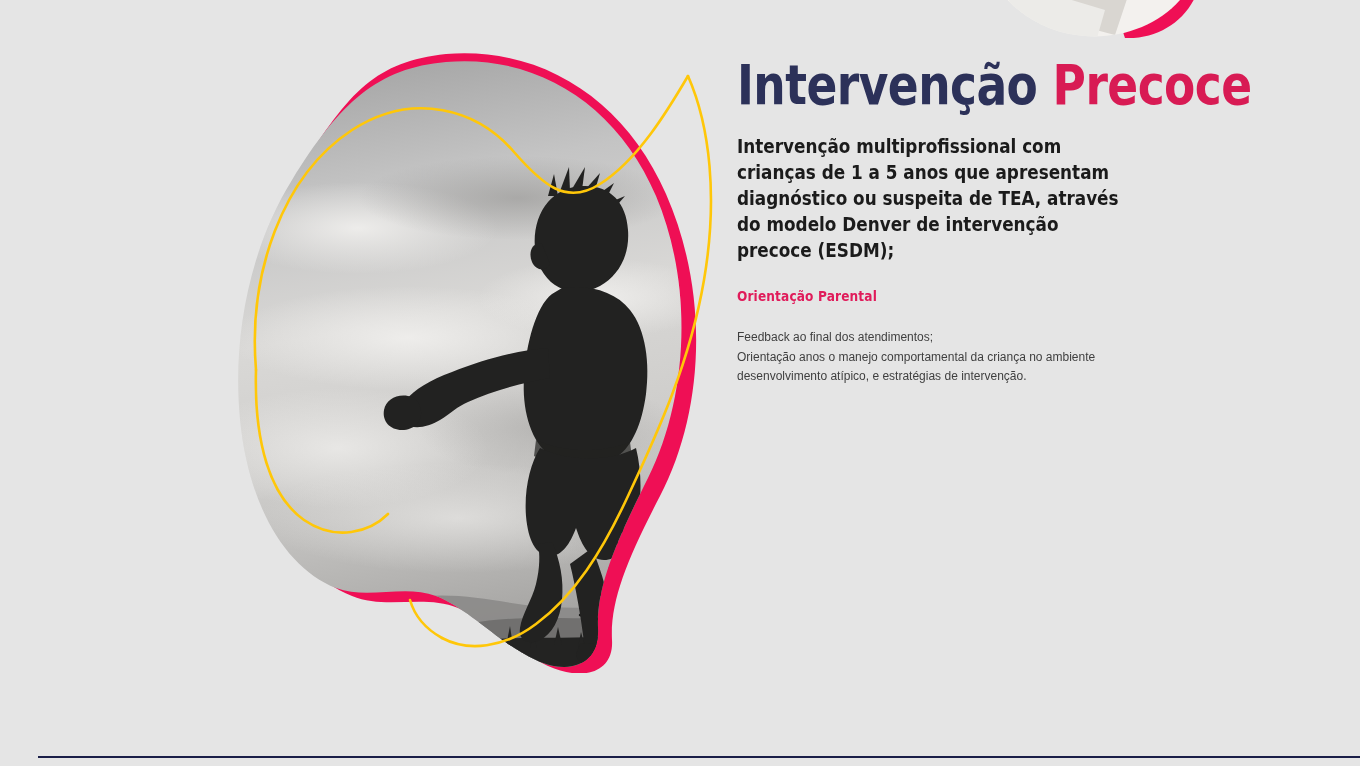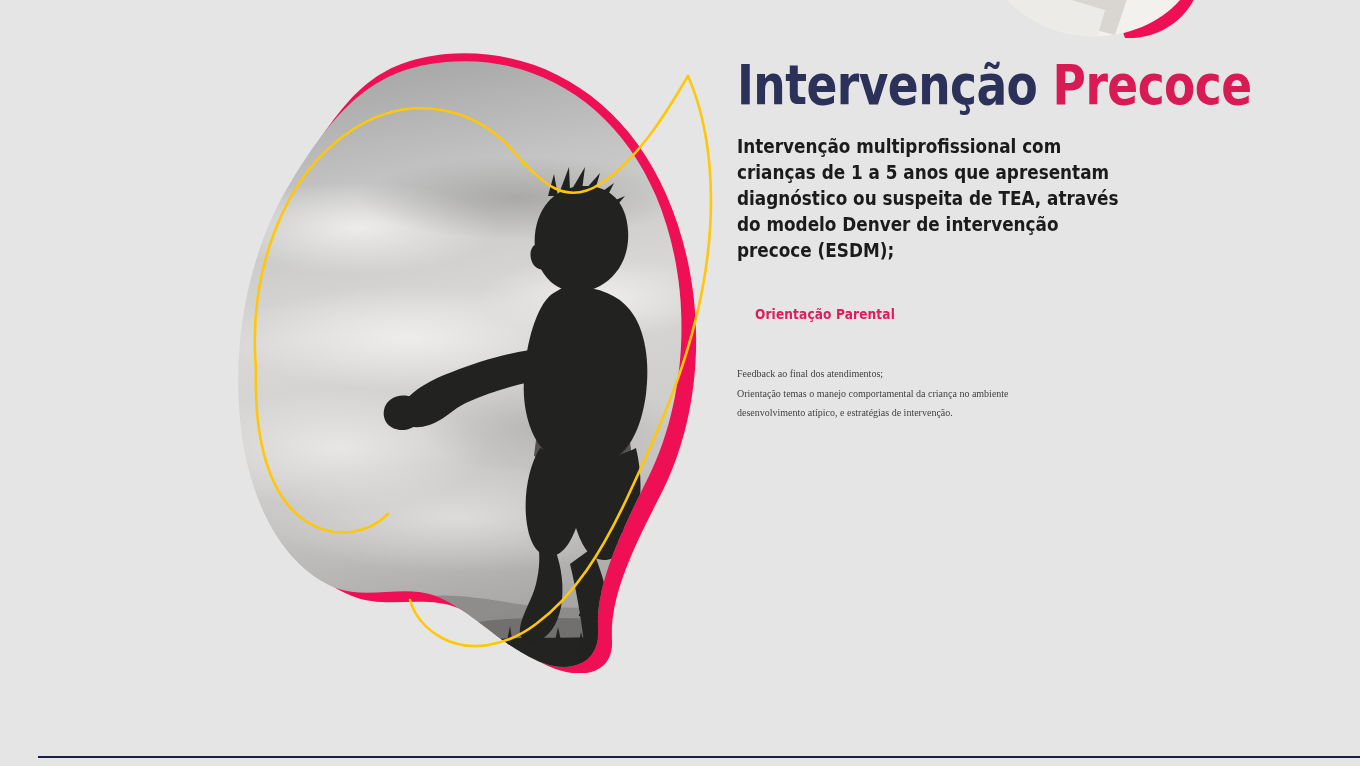--- a/index.html
+++ b/index.html
@@ -75,36 +75,36 @@
     font-weight: bold;
     font-size: 19.5px;
     line-height: 26px;
     color: #1b1b1b;
     width: 400px;
     transform: scaleX(0.96);
     transform-origin: left top;
   }
 
   .subhead {
-    margin: 18px;
+    margin: 0;
     padding-top: 23px;
     font-family: "Liberation Sans Narrow", "DejaVu Sans Condensed", "Liberation Sans", sans-serif;
     font-weight: bold;
     font-size: 13.5px;
     line-height: 18px;
     letter-spacing: 0.15px;
     color: #e01b5a;
   }
 
   .body-block {
     margin: 0;
     padding-top: 23px;
-    font-family: Liberation Serif, serif;
+    font-family: Liberation Sans, sans-serif;
     font-weight: normal;
-    font-size: 10px;
+    font-size: 12px;
     line-height: 19.5px;
     color: #3f3f3f;
     width: 485px;
   }
   .body-line { display: block; }
 
   
   .footer-rule {
     position: absolute;
     left: 38px;
@@ -317,21 +317,21 @@
   <div class="content">
 
     <h1 class="title"><span>Intervenção</span> <span class="accent">Precoce</span></h1>
 
     <p class="lede">Intervenção multiprofissional com crianças de 1 a 5 anos que apresentam diagnóstico ou suspeita de TEA, através do modelo Denver de intervenção precoce (ESDM);</p>
 
     <h2 class="subhead">Orientação Parental</h2>
 
     <div class="body-block">
       <span class="body-line">Feedback ao final dos atendimentos;</span>
-      <span class="body-line">Orientação temas o manejo comportamental da criança no ambiente</span>
+      <span class="body-line">Orientação anos o manejo comportamental da criança no ambiente</span>
       <span class="body-line">desenvolvimento atípico, e estratégias de intervenção.</span>
     </div>
 
   </div>
 
   <div class="footer-rule"></div>
 
 </div>
 
 </body></html>

